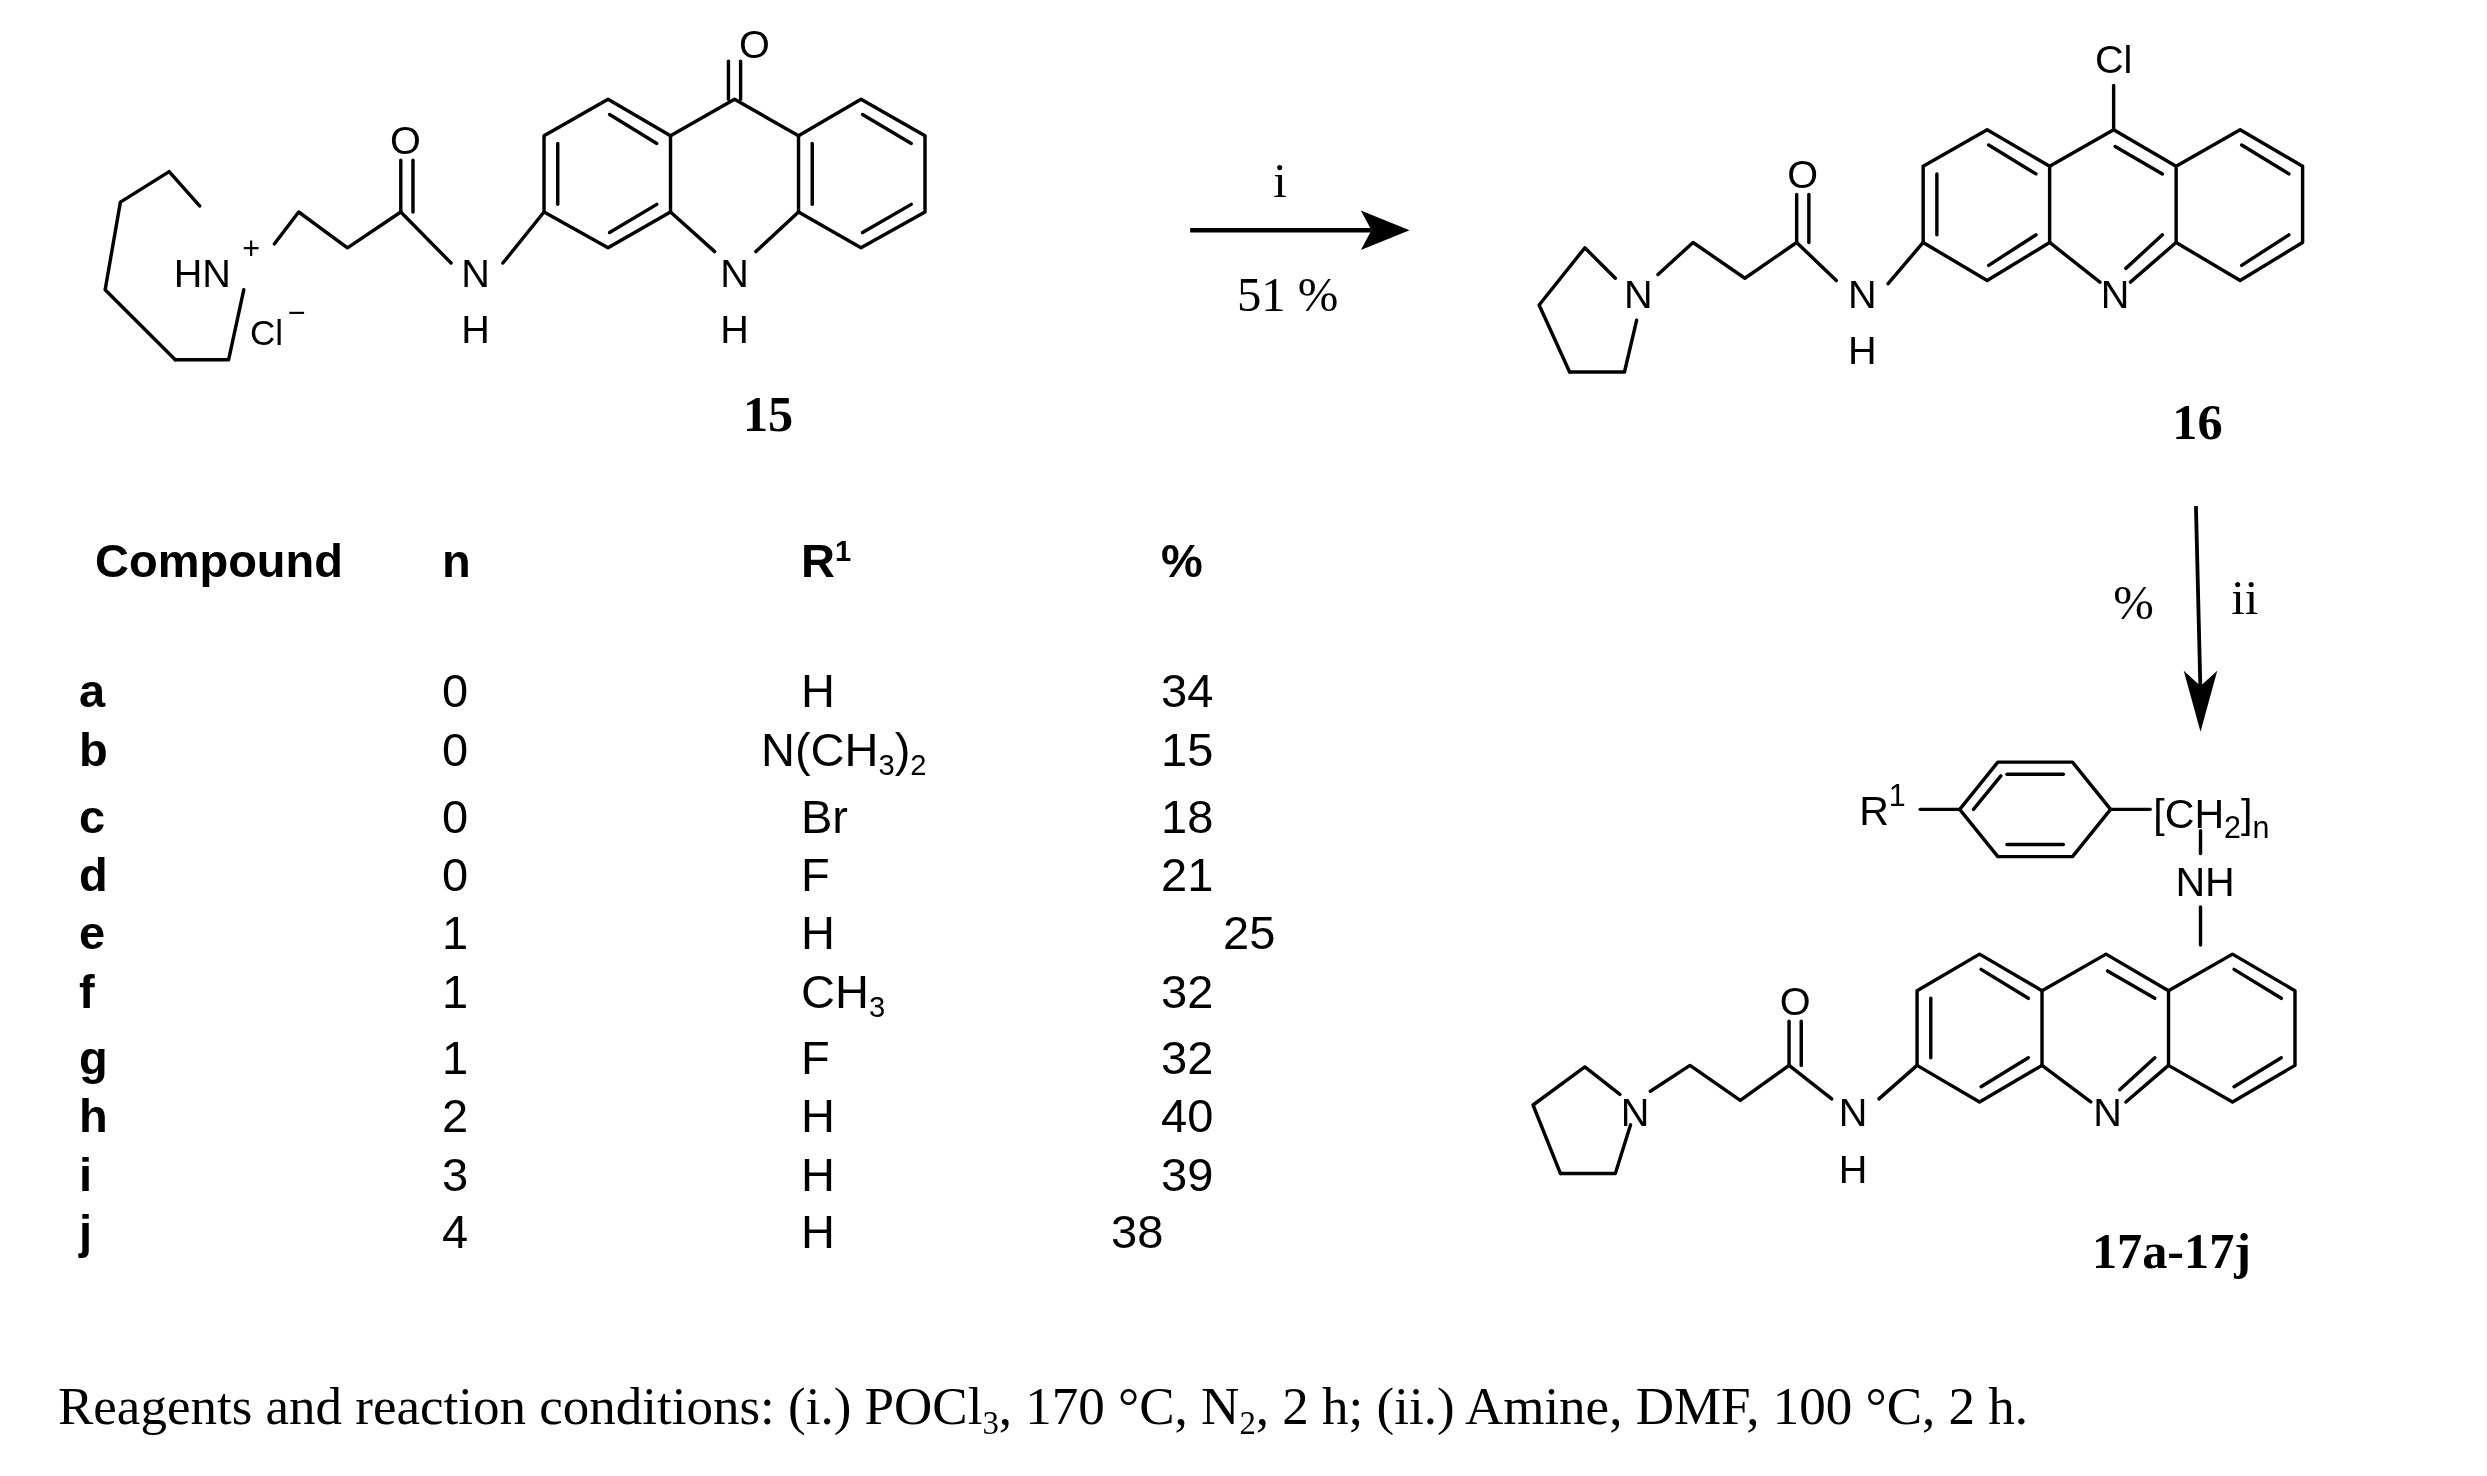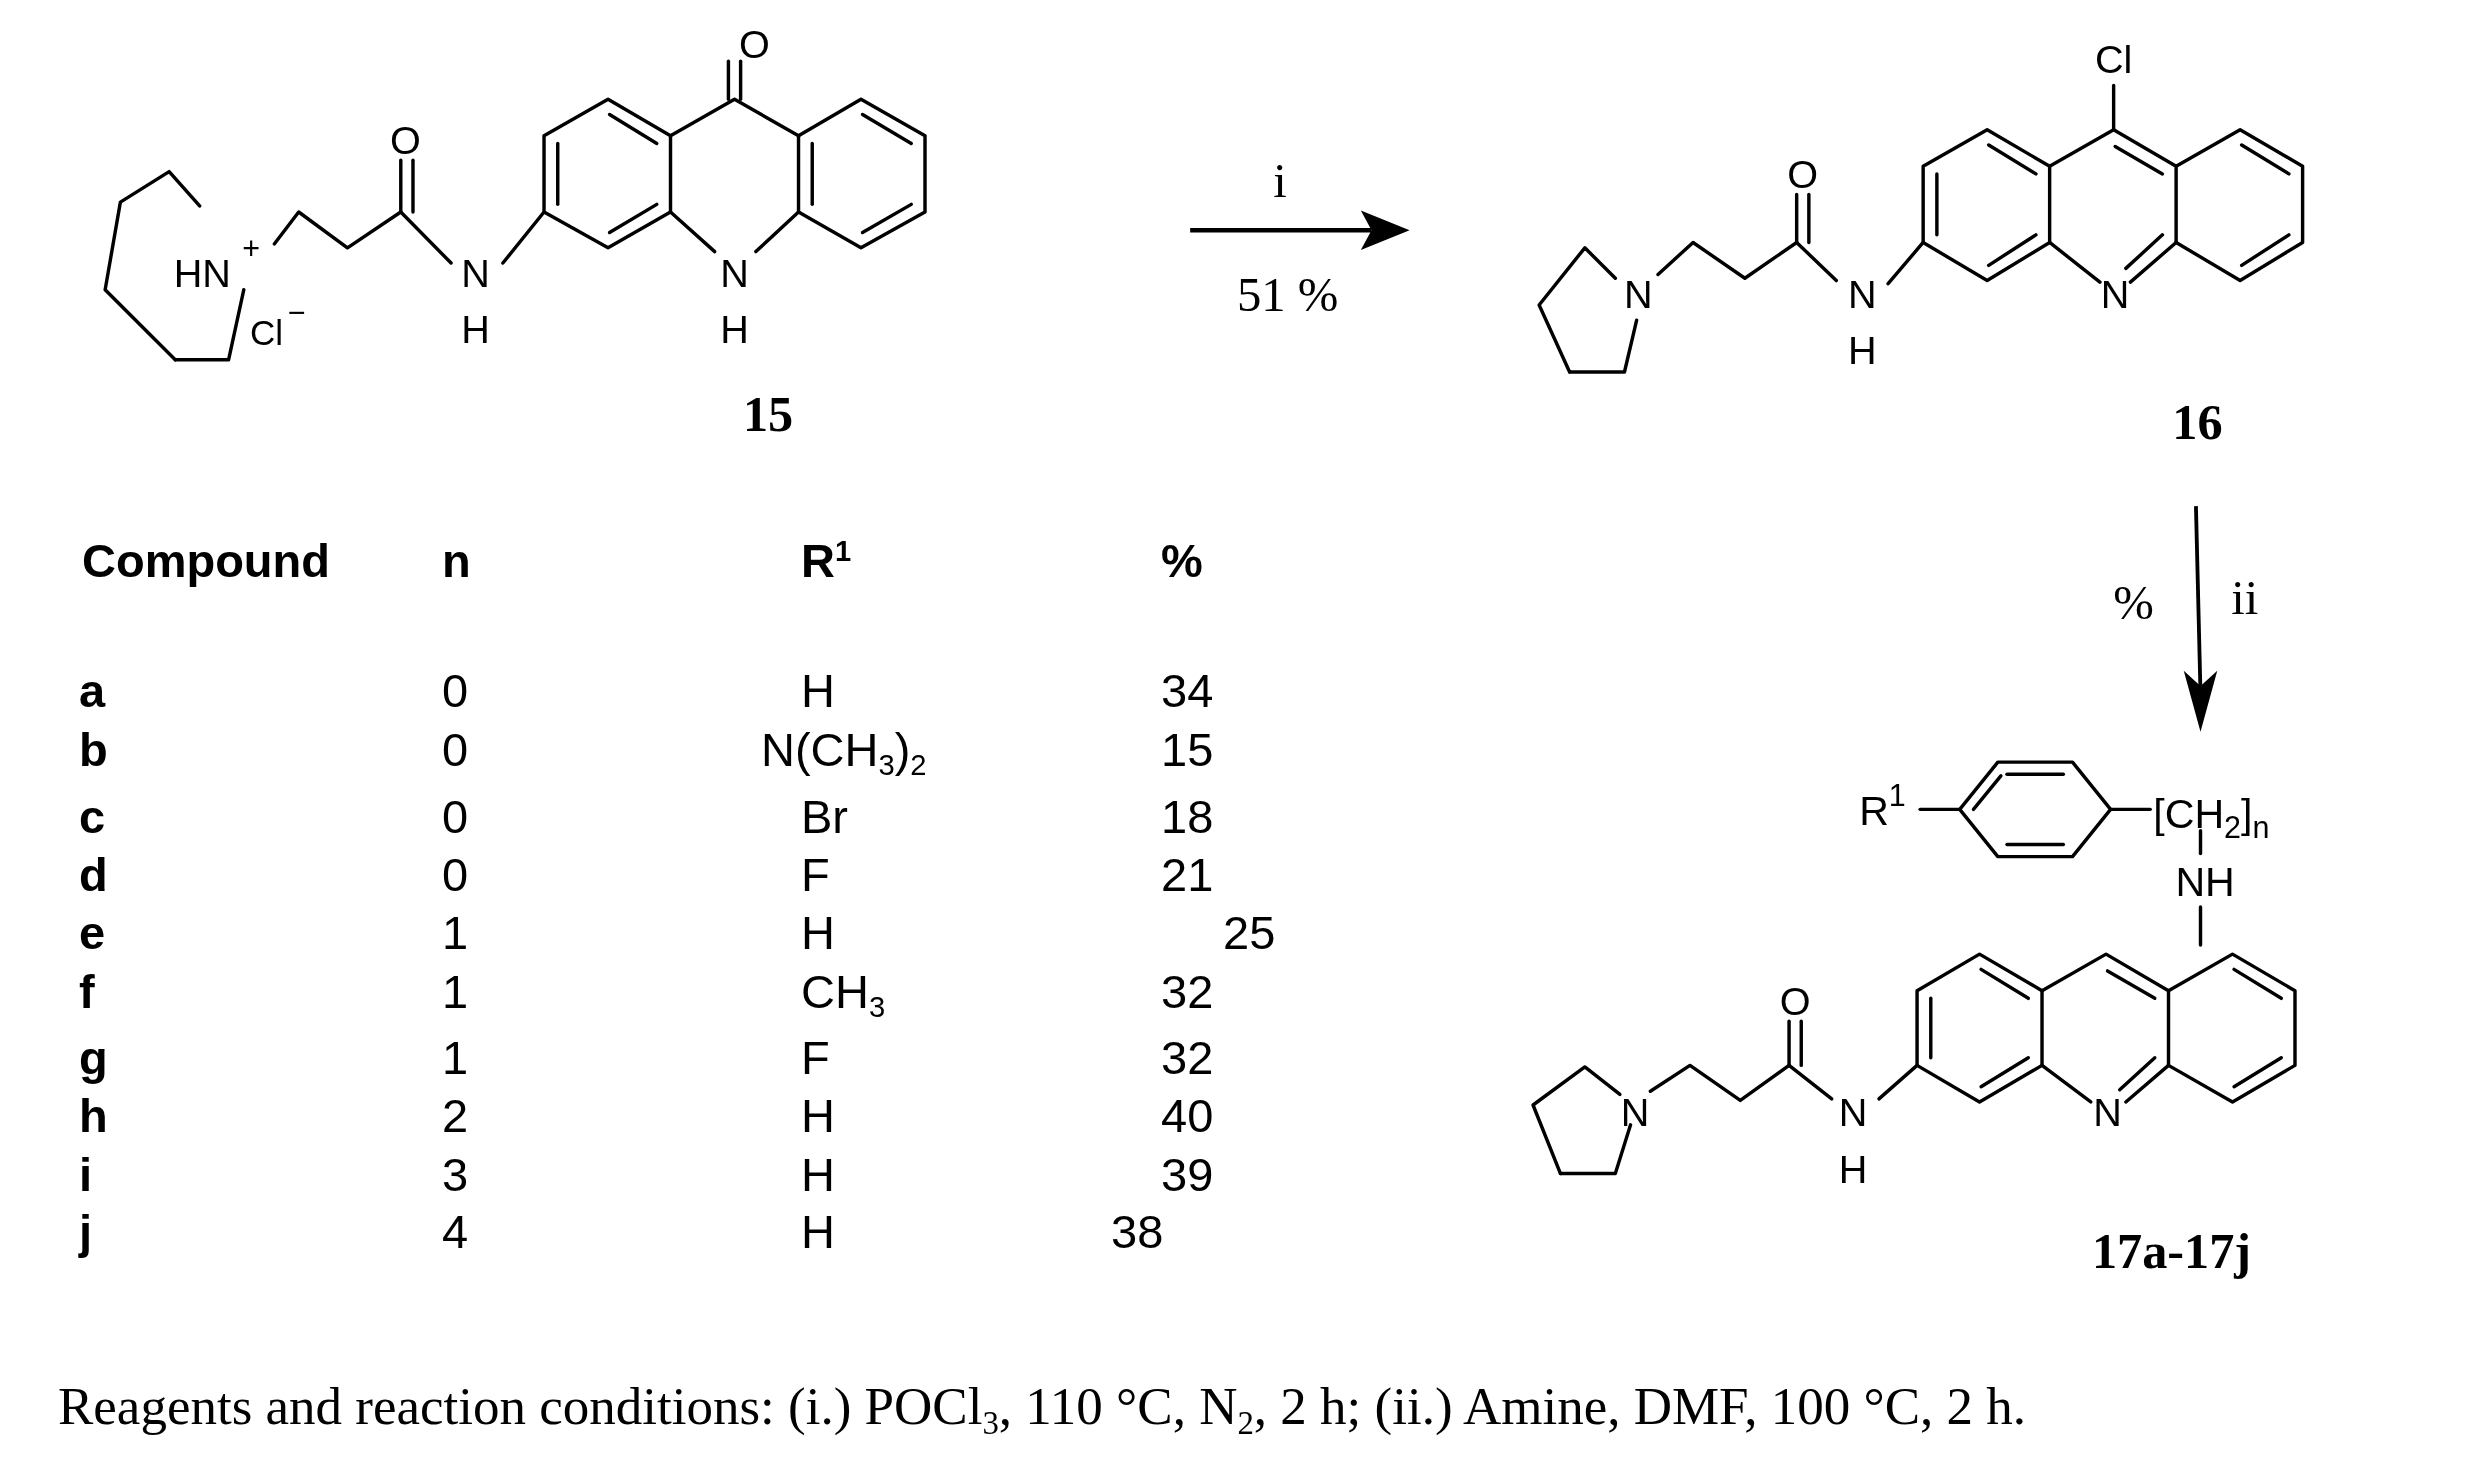--- a/index.html
+++ b/index.html
@@ -165,21 +165,21 @@
     <text class="sans" x="2432" y="1478" font-size="52" text-anchor="middle">N</text>
     <text class="sans" x="2432" y="1552" font-size="52" text-anchor="middle">H</text>
     <text class="sans" x="2766" y="1478" font-size="52" text-anchor="middle">N</text>
     <text class="sans" x="2146" y="1478" font-size="52" text-anchor="middle">N</text>
     <text class="serif" x="2850" y="1664" font-size="66" font-weight="bold" text-anchor="middle">17a-17j</text>
   </g>
 </svg>
 
 <div class="tbl">
   <div class="hdr" style="top:0;">
-    <span class="cell" style="left:3px;">Compound</span>
+    <span class="cell" style="left:16px;">Compound</span>
     <span class="cell" style="left:363px;">n</span>
     <span class="cell" style="left:722px;"><span>R</span><sup>1</sup></span>
     <span class="cell" style="left:1082px;">%</span>
   </div>
 
   <div class="row" style="top:130px;">
     <span class="cell c0" style="left:0;">a</span>
     <span class="cell" style="left:363px;">0</span>
     <span class="cell" style="left:722px;"><span>H</span><sub></sub><span></span><sub></sub></span>
     <span class="cell" style="left:1082px;">34</span>
@@ -233,14 +233,14 @@
     <span class="cell" style="left:1082px;text-align:right;">39</span>
   </div>
   <div class="row" style="top:671px;">
     <span class="cell c0" style="left:0;">j</span>
     <span class="cell" style="left:363px;">4</span>
     <span class="cell" style="left:722px;"><span>H</span><sub></sub><span></span><sub></sub></span>
     <span class="cell" style="left:1032px;">38</span>
   </div>
 </div>
 
-<div class="caption"><span>Reagents and reaction conditions: (i.) POCl</span><sub>3</sub><span>, 110 °C, N</span><sub>2</sub><span>, 2 h; (ii.) Amine, DMF, 100 °C, 2 h.</span></div>
+<div class="caption"><span>Reagents and reaction conditions: (i.) POCl</span><sub>3</sub><span>, 170 °C, N</span><sub>2</sub><span>, 2 h; (ii.) Amine, DMF, 100 °C, 2 h.</span></div>
 
 
 </body></html>

